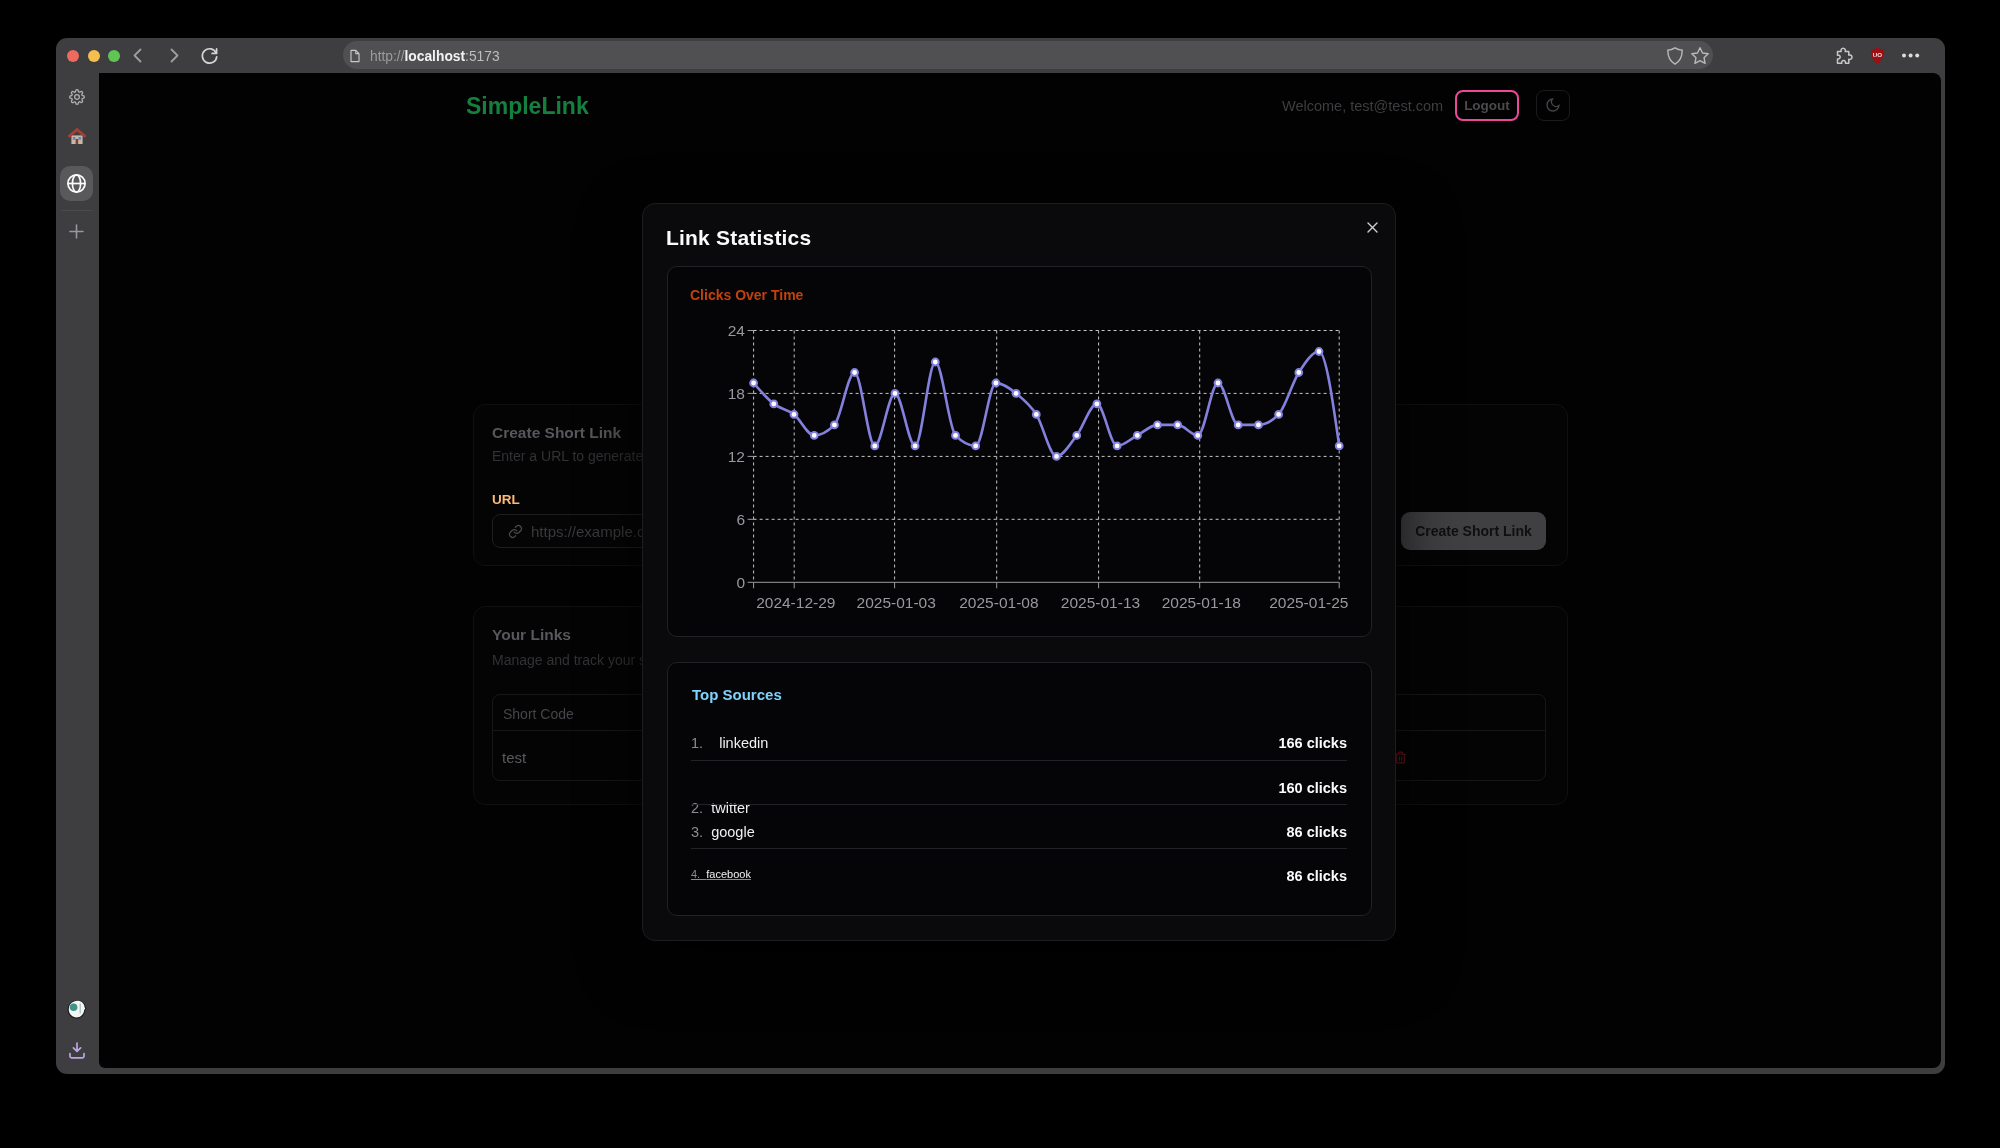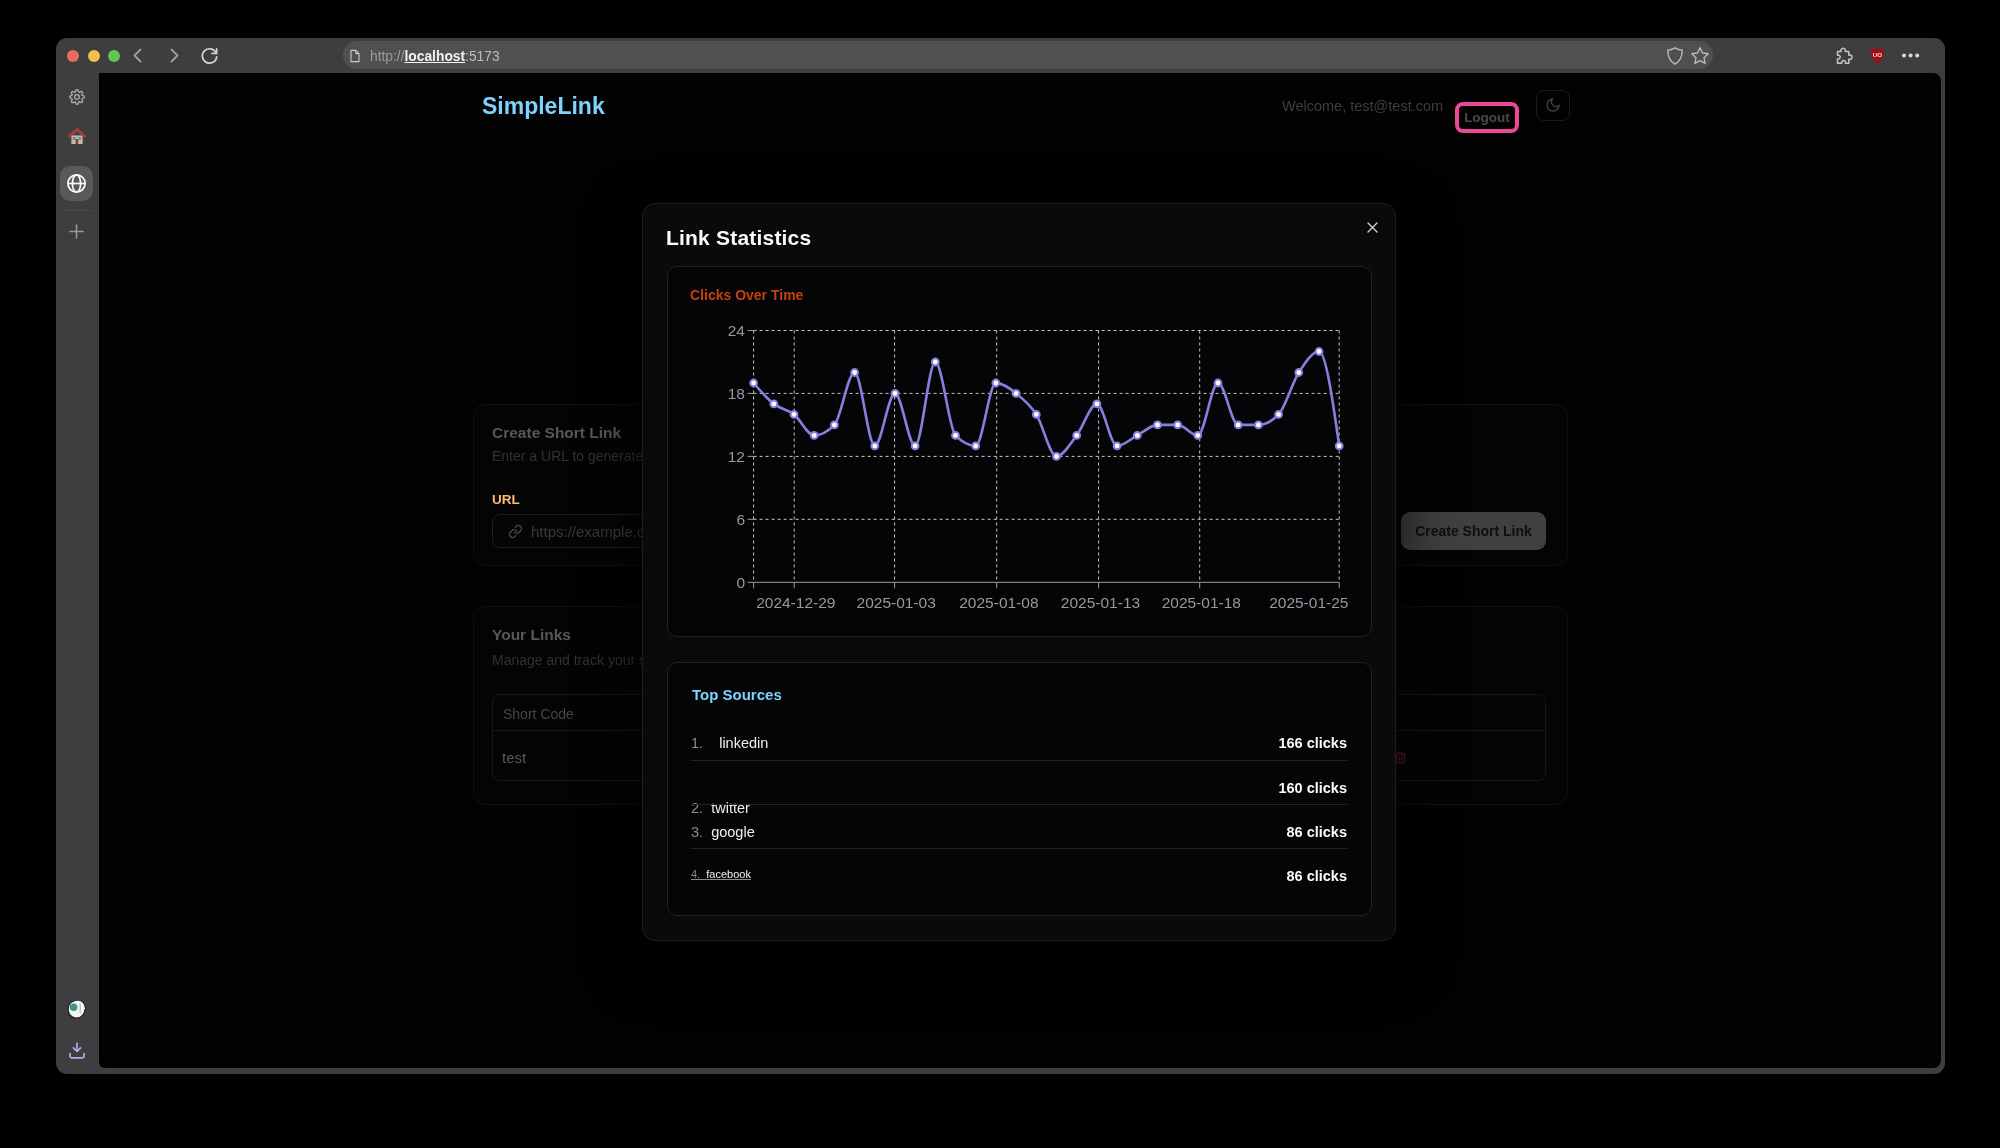--- a/index.html
+++ b/index.html
@@ -26,21 +26,21 @@
 <svg class="abs" style="left:199px;top:45px;" width="21" height="21" viewBox="0 0 21 21" fill="none" stroke="#d4d4d6" stroke-width="1.7" stroke-linecap="round">
     <path d="M17.2 8.2 A7.2 7.2 0 1 0 17.7 11.8"></path>
     <path d="M17.6 3.9 L17.6 8.4 L13.1 8.4" stroke-linejoin="round"></path>
   </svg>
 
 <div class="abs" style="left:343px;top:41px;width:1370px;height:28px;background:#505052;border-radius:14px;"></div>
 <svg class="abs" style="left:349px;top:48px;" width="12" height="16" viewBox="0 0 15 17" fill="none" stroke="#c9c9cb" stroke-width="1.4" stroke-linejoin="round">
     <path d="M2.5 1.5 H8.5 L12.5 5.5 V15.5 H2.5 Z"></path>
     <path d="M8.5 1.5 V5.5 H12.5"></path>
   </svg>
-<div class="abs" style="left:370px;top:48.5px;font-size:13.8px;color:#9b9b9d;">http://<span style="color:#f2f2f4;font-weight:bold;text-decoration:underline;">localhost</span><span style="color:#bdbdbf;">:5173</span></div>
+<div class="abs" style="left:370px;top:48.5px;font-size:13.8px;color:#9b9b9d;">http://<span style="color:#f2f2f4;font-weight:bold;">localhost</span><span style="color:#bdbdbf;">:5173</span></div>
 
 <svg class="abs" style="left:1666px;top:46px;" width="18" height="20" viewBox="0 0 18 20" fill="none" stroke="#b9b9bb" stroke-width="1.4">
     <path d="M9 1.8 C11.5 3.4 14 4 16.2 4.1 C16.2 10.5 14 15.6 9 18.2 C4 15.6 1.8 10.5 1.8 4.1 C4 4 6.5 3.4 9 1.8 Z"></path>
   </svg>
 <svg class="abs" style="left:1690px;top:46px;" width="20" height="20" viewBox="0 0 20 20" fill="none" stroke="#b9b9bb" stroke-width="1.4" stroke-linejoin="round">
     <path d="M10 1.7 L12.5 7 L18.2 7.7 L14 11.7 L15.1 17.4 L10 14.6 L4.9 17.4 L6 11.7 L1.8 7.7 L7.5 7 Z"></path>
   </svg>
 
 <svg class="abs" style="left:1836px;top:47px;" width="17" height="18" viewBox="0 0 17 18" fill="none" stroke="#c6c6c8" stroke-width="1.5" stroke-linejoin="round">
     <path d="M5.2 4.6 C4.5 3.3 5.4 1.2 7.2 1.2 C9 1.2 9.9 3.3 9.2 4.6 L12.8 4.6 L12.8 8.2 C14.1 7.5 16 8.4 16 10.2 C16 12 14.1 12.9 12.8 12.2 L12.8 16.2 L9.4 16.2 C9.9 15 9 13.6 7.6 13.6 C6.2 13.6 5.3 15 5.8 16.2 L1.5 16.2 L1.5 11.9 C2.8 12.4 4.2 11.5 4.2 10.1 C4.2 8.7 2.8 7.8 1.5 8.3 L1.5 4.6 Z"></path>
@@ -89,23 +89,23 @@
     <circle cx="8.6" cy="9.2" r="3.8" fill="#3e9487"></circle>
     <path d="M15.2 5.5 L15.2 15.5" stroke="#9fb8b2" stroke-width="1.1"></path>
   </svg>
 <svg class="abs" style="left:68px;top:1041px;" width="18" height="19" viewBox="0 0 18 19" fill="none" stroke="#bda4e8" stroke-width="1.7" stroke-linecap="round" stroke-linejoin="round">
     <path d="M9 2 V10 M5.4 6.8 L9 10.4 L12.6 6.8"></path>
     <path d="M2 12.5 L2 15.2 Q2 16.8 3.6 16.8 L14.4 16.8 Q16 16.8 16 15.2 L16 12.5"></path>
   </svg>
 
 <div class="abs" style="left:99px;top:73px;width:1842px;height:995px;background:#020202;border-radius:0 8px 8px 6px;"></div>
 
-<div class="abs" style="left:482px;top:93px;font-size:23px;font-weight:bold;color:#7dd3fc;">SimpleLink</div>
+<div class="abs" style="left:466px;top:93px;font-size:23px;font-weight:bold;color:#15803d;">SimpleLink</div>
 <div class="abs" style="left:1282px;top:98px;font-size:14.5px;color:#3e3e42;">Welcome, test@test.com</div>
-<div class="abs" style="left:1455px;top:90px;width:64px;height:31px;border:4px solid #ec4899;border-radius:8px;color:#4b4b4f;font-size:13.5px;font-weight:bold;display:flex;align-items:center;justify-content:center;margin-top:12px;">Logout</div>
+<div class="abs" style="left:1455px;top:90px;width:64px;height:31px;border:2px solid #ec4899;border-radius:8px;color:#4b4b4f;font-size:13.5px;font-weight:bold;display:flex;align-items:center;justify-content:center;">Logout</div>
 <div class="abs" style="left:1536px;top:90px;width:34px;height:31px;border:1px solid #1b1b1f;border-radius:8px;"></div>
 <svg class="abs" style="left:1545px;top:97px;" width="16" height="16" viewBox="0 0 24 24" fill="none" stroke="#45454a" stroke-width="2">
     <path d="M21 12.8 A9 9 0 1 1 11.2 3 A7 7 0 0 0 21 12.8 Z"></path>
   </svg>
 
 <div class="abs" style="left:473px;top:404px;width:1095px;height:162px;border:1px solid #101013;border-radius:12px;background:#040405;"></div>
 <div class="abs" style="left:492px;top:424px;font-size:15.5px;font-weight:bold;color:#57575c;">Create Short Link</div>
 <div class="abs" style="left:492px;top:448px;font-size:14px;color:#323236;">Enter a URL to generate a short link</div>
 <div class="abs" style="left:492px;top:492px;font-size:13.5px;font-weight:bold;color:#fdba74;">URL</div>
 <div class="abs" style="left:492px;top:514px;width:898px;height:34px;border:1px solid #1e1e22;border-radius:8px;background:#050506;"></div>

